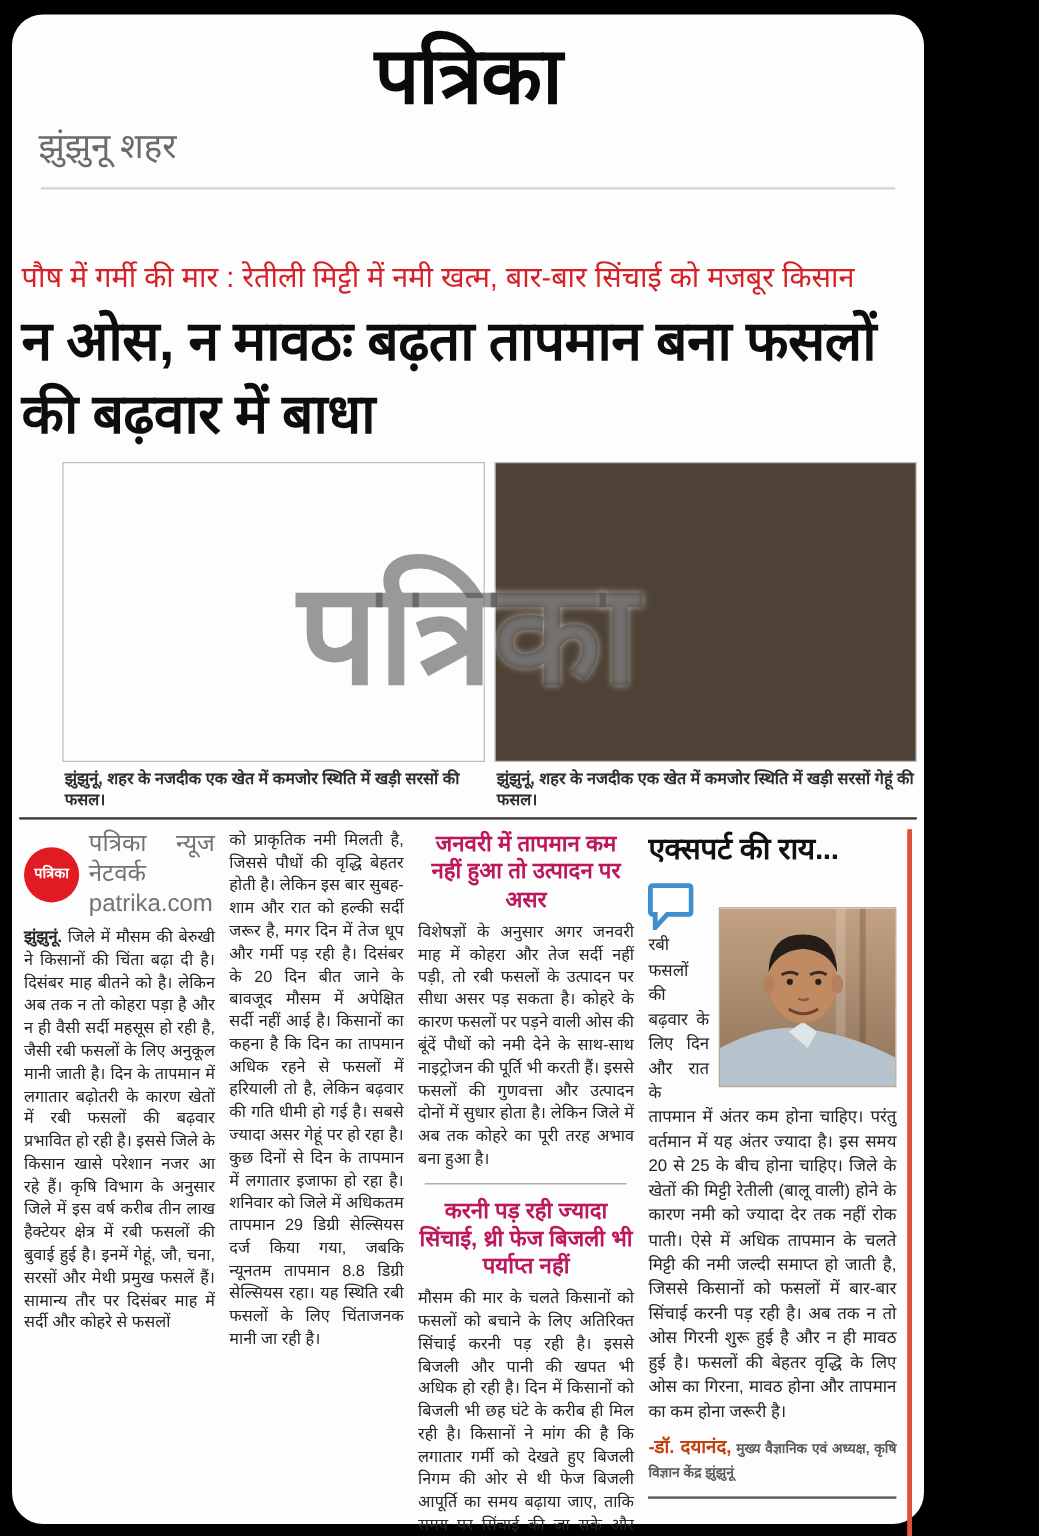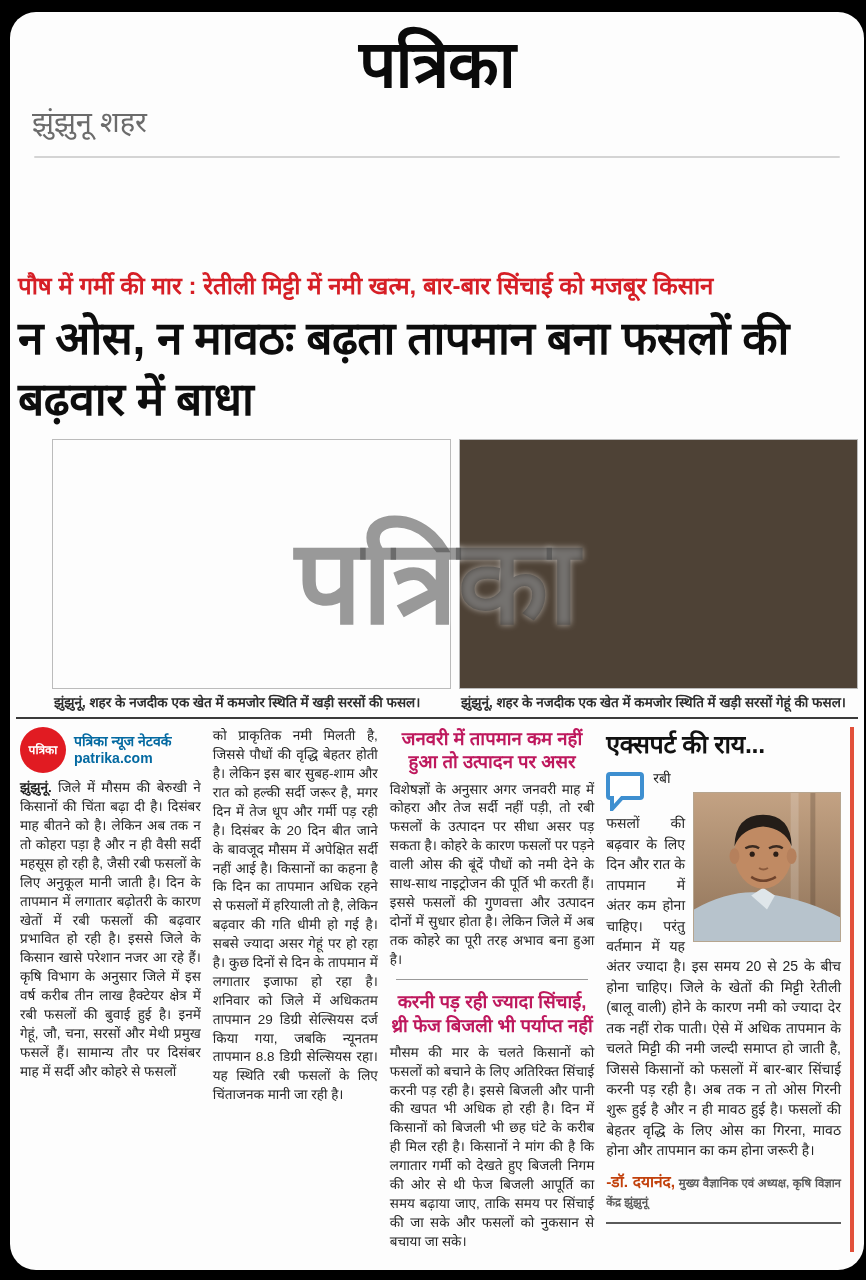--- a/index.html
+++ b/index.html
@@ -1,20 +1,20 @@
 <!DOCTYPE html>
 <html lang="hi"><head>
 <meta charset="utf-8">
 <style>
   * { margin:0; padding:0; box-sizing:border-box; }
   html,body { width:866px; height:1280px; background:#000; overflow:hidden; }
   body { font-family:"Liberation Sans", sans-serif; }
 
   .card {
-    position:absolute; left:10px; top:12px; width:854px; height:1258px;
+    position:absolute; left:10px; top:12px; width:760px; height:1258px;
     background:#fdfdfd; border-radius:26px;
   }
 
   
   .hdr { padding:18px 14px 0 14px; }
   .masthead {
     text-align:center; font-family:"Liberation Serif", serif;
     font-size:66px; font-weight:900; color:#0a0a0a; line-height:1.05;
     letter-spacing:-1px;
   }
@@ -22,22 +22,22 @@
     display:flex; align-items:baseline;
     padding:2px 8px 0 8px;
   }
   .hdr-loc { font-size:29px; color:#6b6b6b; }
   .hdr-dt  { font-size:31px; color:#585858; letter-spacing:.5px; }
   .hdr-divider { height:2px; background:#d4d4d4; margin:16px 10px 0 10px; border-radius:1px; }
 
   
   .article { padding:0 6px; }
   .kicker {
-    margin:114px 2px 0 2px;
-    color:#d61f26; font-size:24px; font-weight:700; line-height:1.15;
+    margin:60px 2px 0 2px;
+    color:#d61f26; font-size:24px; font-weight:400; line-height:1.15;
   }
   .headline {
     margin:8px 2px 0 2px;
     color:#0d0d0d; font-size:46px; font-weight:900; line-height:1.32;
     letter-spacing:-.5px;
   }
 
   
   .photo-row { position:relative; margin-top:10px; border-bottom:2px solid #3a3a3a; padding-bottom:4px; }
   .photo-flex { display:flex; gap:8px;padding-left:36px; }
@@ -87,21 +87,21 @@
   .col2 { width:168px; }
   .col3 { width:208px; }
   .col4 { width:252px; }
 
   .byline { display:flex; align-items:center; gap:8px; margin-bottom:6px; }
   .logo-circle {
     width:46px; height:46px; border-radius:50%; background:#e11b22; flex:0 0 46px;
     display:flex; align-items:center; justify-content:center;
     color:#fff; font-size:12px; font-weight:800;
   }
-  .byline-txt { font-size:14px; font-weight:700; color:#0369a1; line-height:1.25; }
+  .byline-txt { font-size:20px; font-weight:400; color:#737373; line-height:1.25; }
   .lead { font-weight:800; }
 
   .subhead {
     text-align:center; font-weight:800; color:#be185d;
     font-size:18.5px; line-height:1.25; margin-bottom:7px;
   }
   .sub-divider { height:1px; background:#999; margin:10px 6px; }
 
   .expert { position:relative; border-right:4px solid #e2503a; padding-right:9px; }
   .expert-head { font-size:25px; font-weight:800; color:#111; margin-bottom:6px; letter-spacing:-.3px; }

